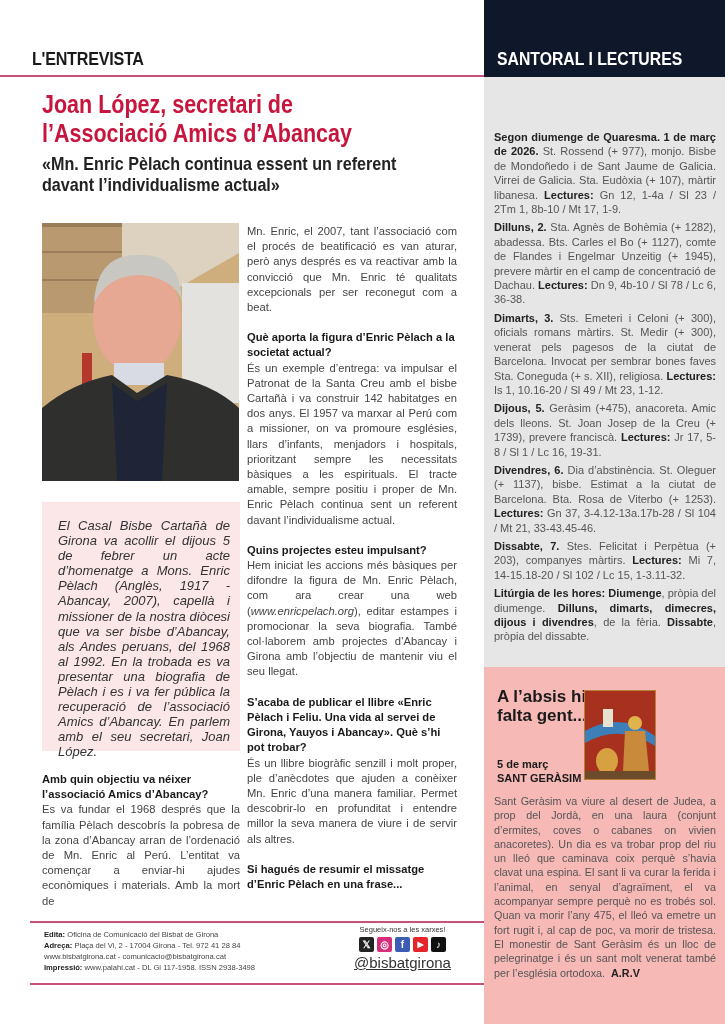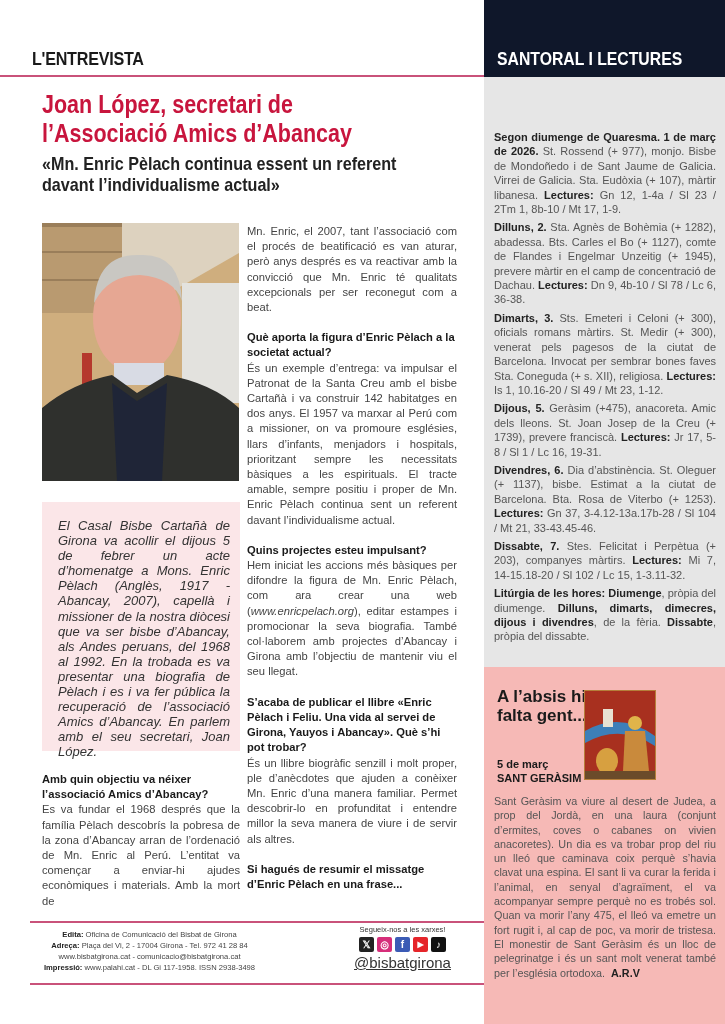--- a/index.html
+++ b/index.html
@@ -15,21 +15,21 @@
   .intro-box{position:absolute;left:42px;top:502px;width:198px;height:249px;background:#fbe6e8;}
   .intro{position:absolute;left:58px;top:518px;width:172px;font-size:13px;line-height:15.1px;font-style:italic;color:#333;text-align:justify;}
   .col{position:absolute;font-size:11.2px;line-height:15.2px;color:#444;text-align:justify;}
   .col p{margin:0;}
   .q{font-weight:bold;color:#1a1a1a;text-align:left;}
   .col1{left:42px;top:772px;width:198px;}
   .col2{left:247px;top:224px;width:210px;}
   .gap{height:15px;}
   .footer-rule1{position:absolute;left:30px;top:921px;width:454px;height:2px;background:#c9527a;}
   .footer-rule2{position:absolute;left:30px;top:983px;width:454px;height:2px;background:#c9527a;}
-  .imprint{position:absolute;left:44px;top:929px;font-size:7.6px;line-height:11px;color:#444;text-align:center;}
+  .imprint{position:absolute;left:44px;top:929px;font-size:7.6px;line-height:11px;color:#444;}
   .imprint b{color:#222;}
   .social{position:absolute;left:335px;top:925px;width:135px;text-align:center;}
   .social .follow{font-size:7.5px;font-weight:normal;color:#333;}
   .icons{display:flex;justify-content:center;gap:3px;margin-top:3px;}
   .ic{width:15px;height:15px;border-radius:2px;display:flex;align-items:center;justify-content:center;color:#fff;font-size:10px;font-weight:bold;}
   .handle{font-size:15px;color:#333;margin-top:2px;text-decoration:underline;}
   .rt-header{position:absolute;left:0;top:0;width:264px;height:77px;background:#0f172a;}
   .rt-title{position:absolute;left:13px;top:48px;font-size:19px;font-weight:bold;color:#fff;transform:scaleX(0.83);transform-origin:left;white-space:nowrap;}
   .santoral{position:absolute;left:0;top:77px;width:241px;height:590px;background:#e6e6e6;}
   .st-text{position:absolute;left:10px;top:90px;width:222px;font-size:11px;line-height:14.4px;color:#555;text-align:justify;margin-top:40px;}

